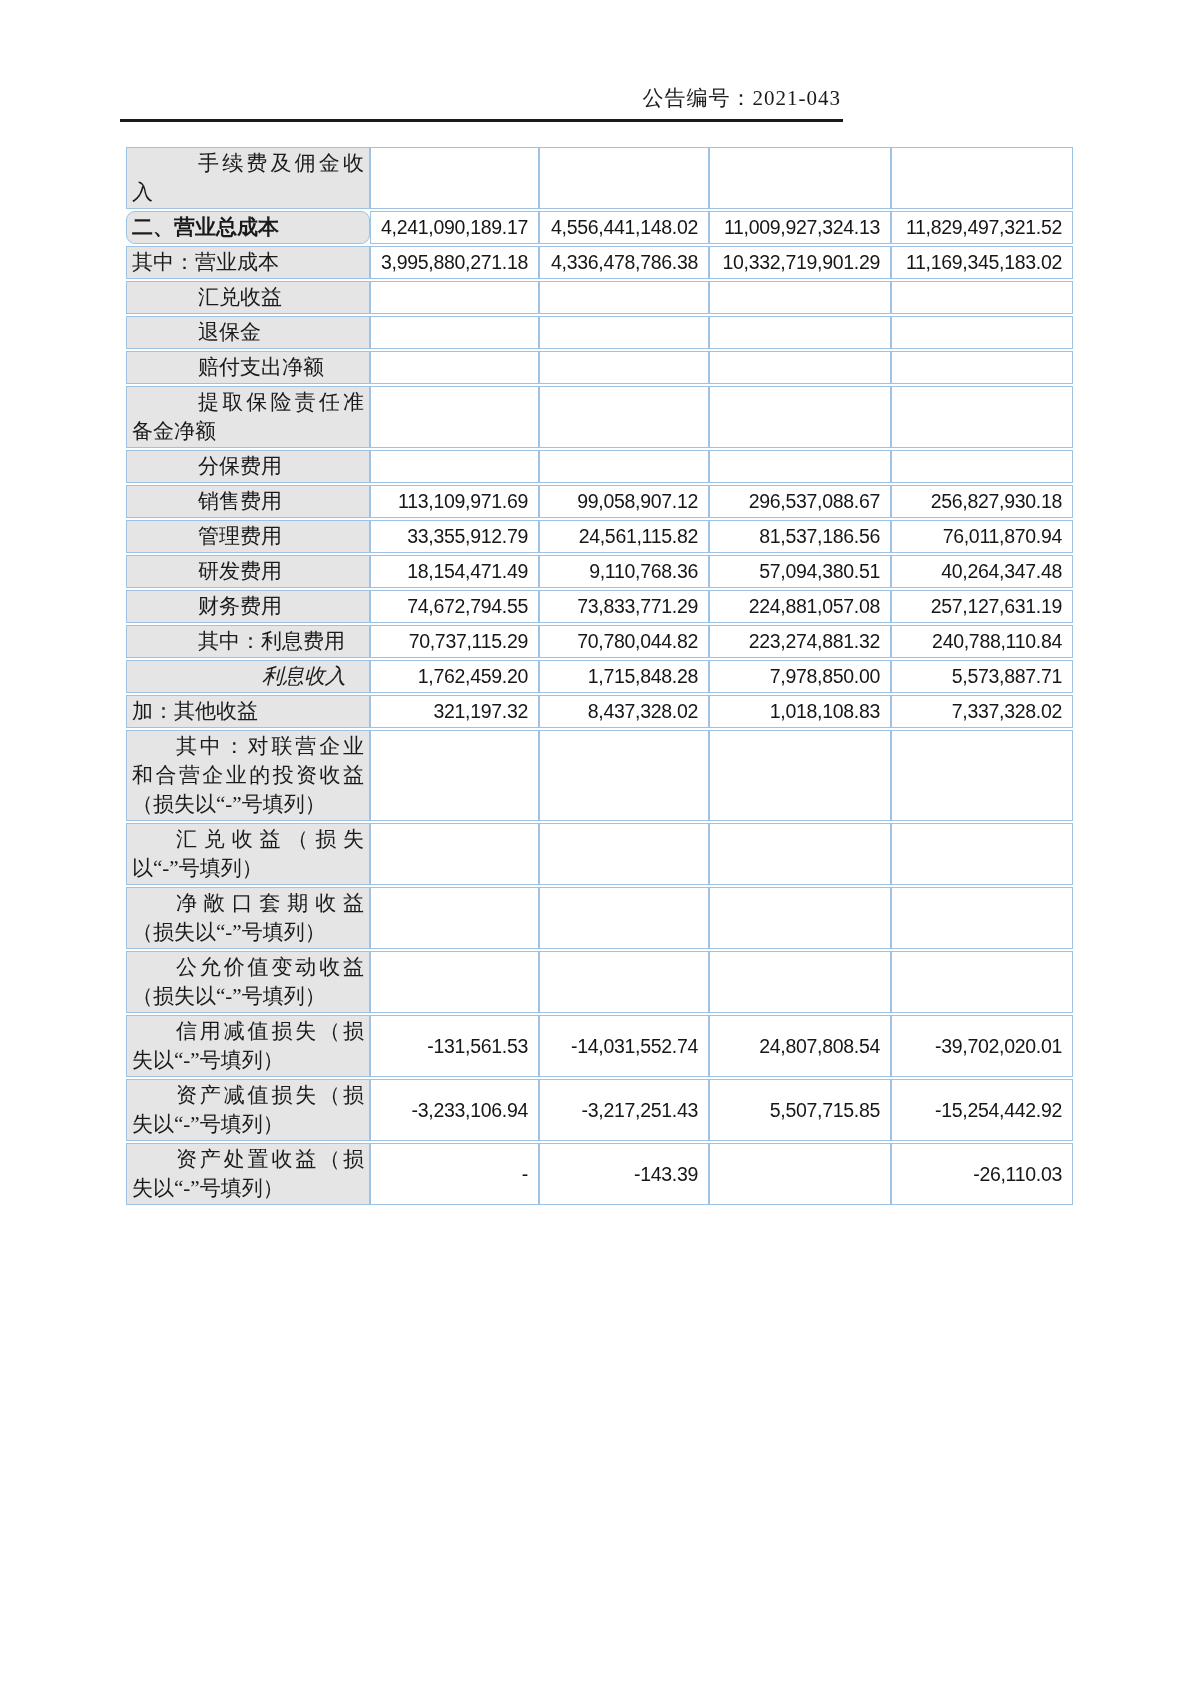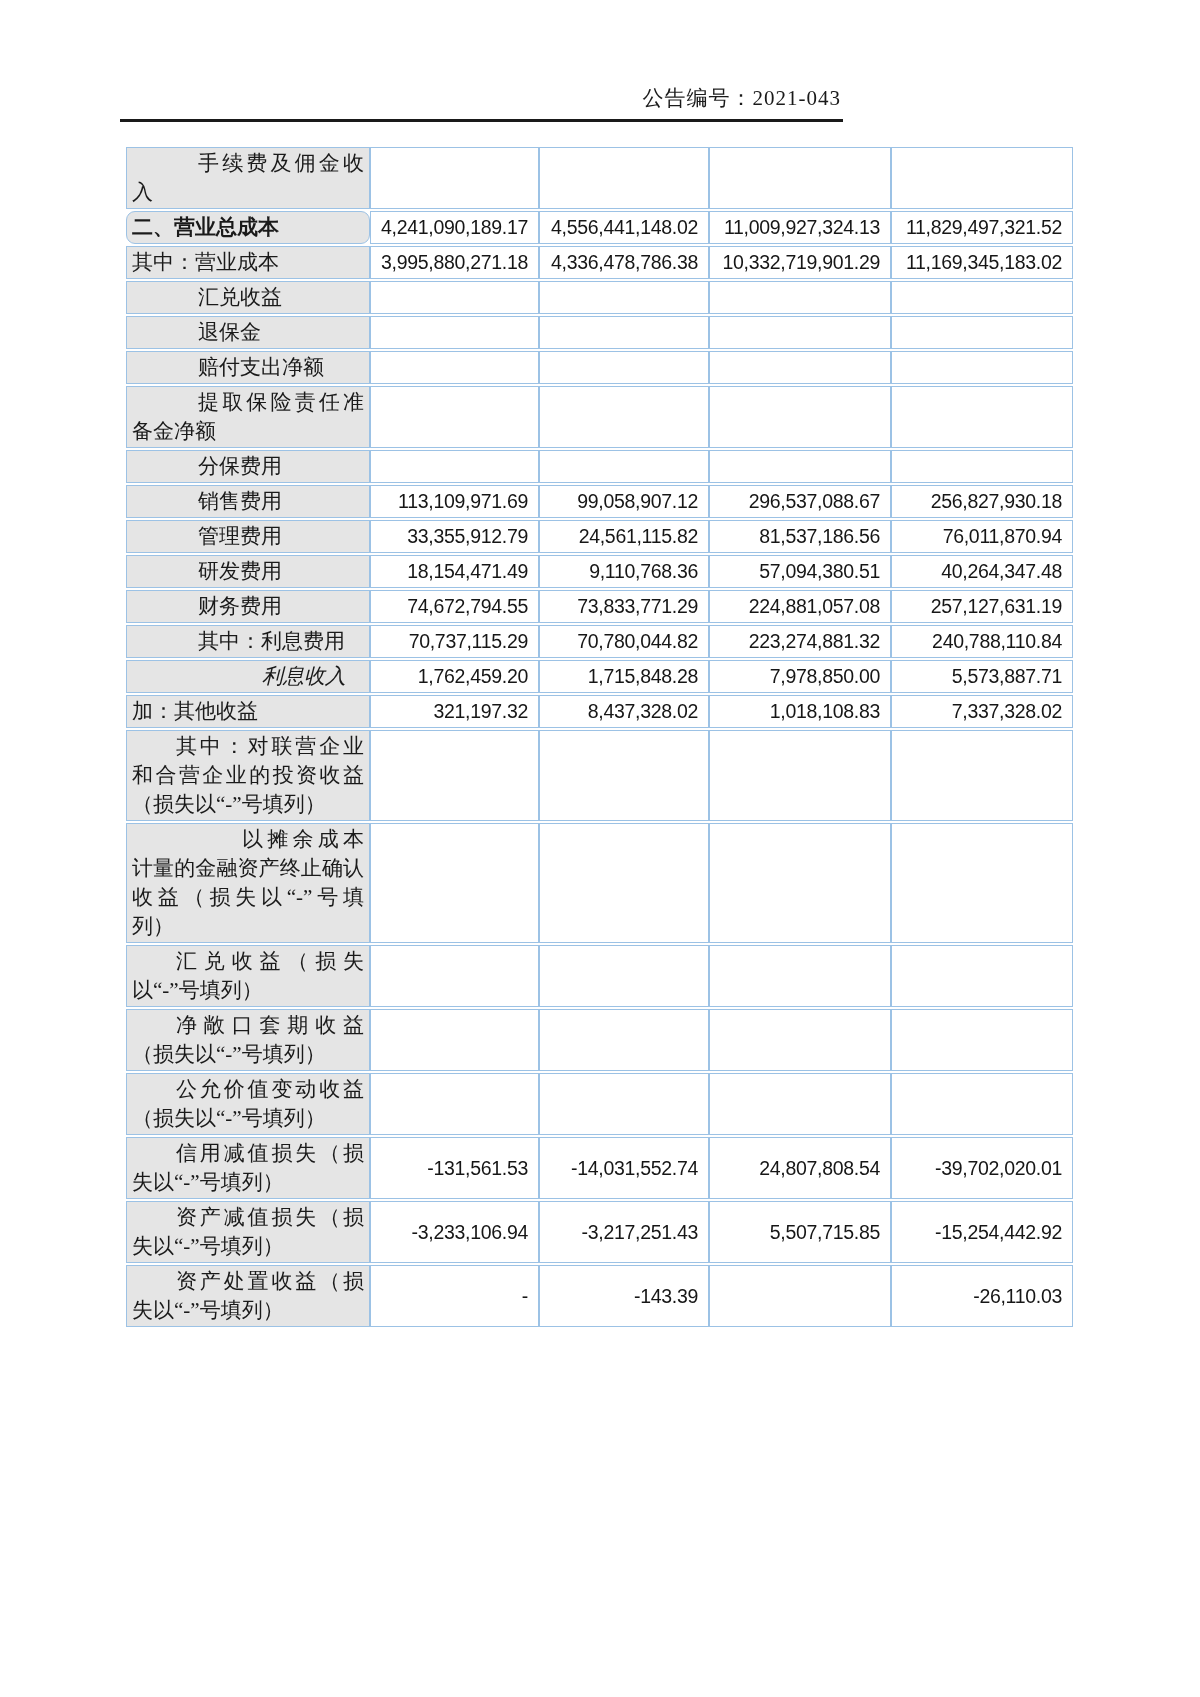--- a/index.html
+++ b/index.html
@@ -202,27 +202,20 @@
           <td class="num">7,337,328.02</td>
         </tr>
         <tr>
           <td class="label ind2">其中：对联营企业和合营企业的投资收益（损失以“-”号填列）</td>
           <td class="num"></td>
           <td class="num"></td>
           <td class="num"></td>
           <td class="num"></td>
         </tr>
         <tr>
-          <td class="label ind4">以摊余成本计量的金融资产终止确认收益（损失以“-”号填列）</td>
-          <td class="num"></td>
-          <td class="num"></td>
-          <td class="num"></td>
-          <td class="num"></td>
-        </tr>
-        <tr>
           <td class="label ind2">汇兑收益（损失以“-”号填列）</td>
           <td class="num"></td>
           <td class="num"></td>
           <td class="num"></td>
           <td class="num"></td>
         </tr>
         <tr>
           <td class="label ind2">净敞口套期收益（损失以“-”号填列）</td>
           <td class="num"></td>
           <td class="num"></td>

